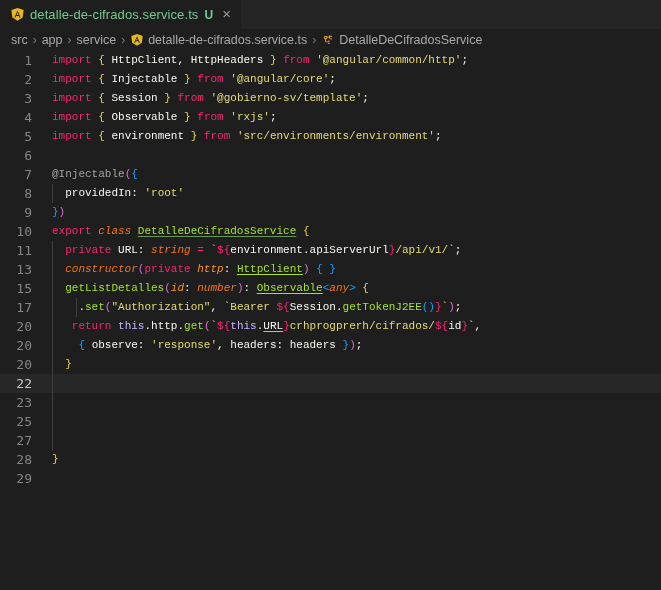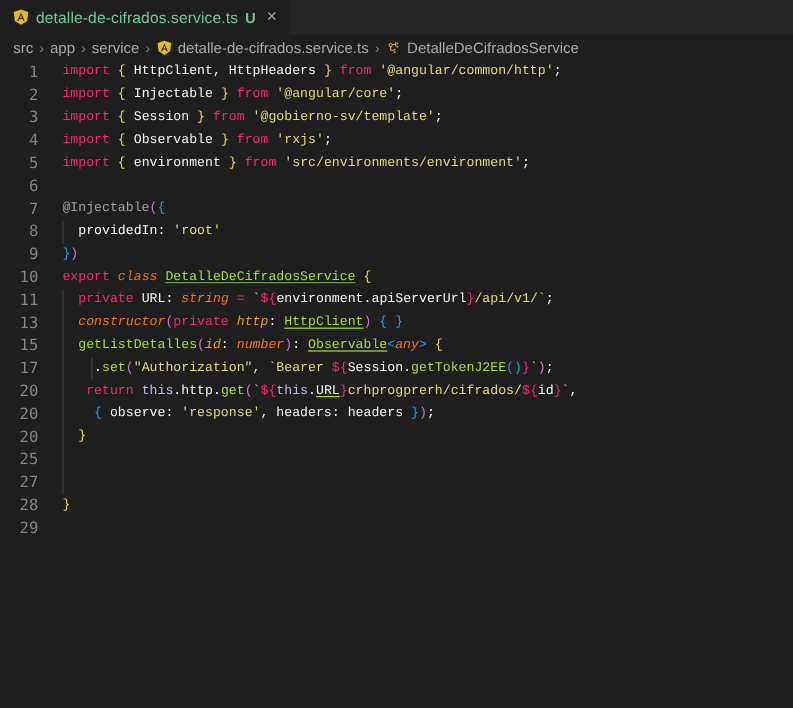--- a/index.html
+++ b/index.html
@@ -301,21 +301,29 @@
     <span class="ln">20</span>
     <span class="code"><span class="guide" style="left:6px"></span>    <span class="br3">{</span> <span class="pn">observe:</span> <span class="str">'response'</span><span class="pn">,</span> <span class="pn">headers:</span> <span class="pn">headers</span> <span class="br3">}</span><span class="br2">)</span><span class="pn">;</span></span>
   </div>
 
   <div class="code-row">
     <span class="ln">20</span>
     <span class="code"><span class="guide" style="left:6px"></span>  <span class="br1">}</span></span>
   </div>
 
 
-
+  <div class="code-row active">
+    <span class="ln">22</span>
+    <span class="code"><span class="guide" style="left:6px"></span></span>
+  </div>
+
+  <div class="code-row">
+    <span class="ln">23</span>
+    <span class="code"><span class="guide" style="left:6px"></span></span>
+  </div>
 
 
   <div class="code-row">
     <span class="ln">25</span>
     <span class="code"><span class="guide" style="left:6px"></span></span>
   </div>
 
 
   <div class="code-row">
     <span class="ln">27</span>

